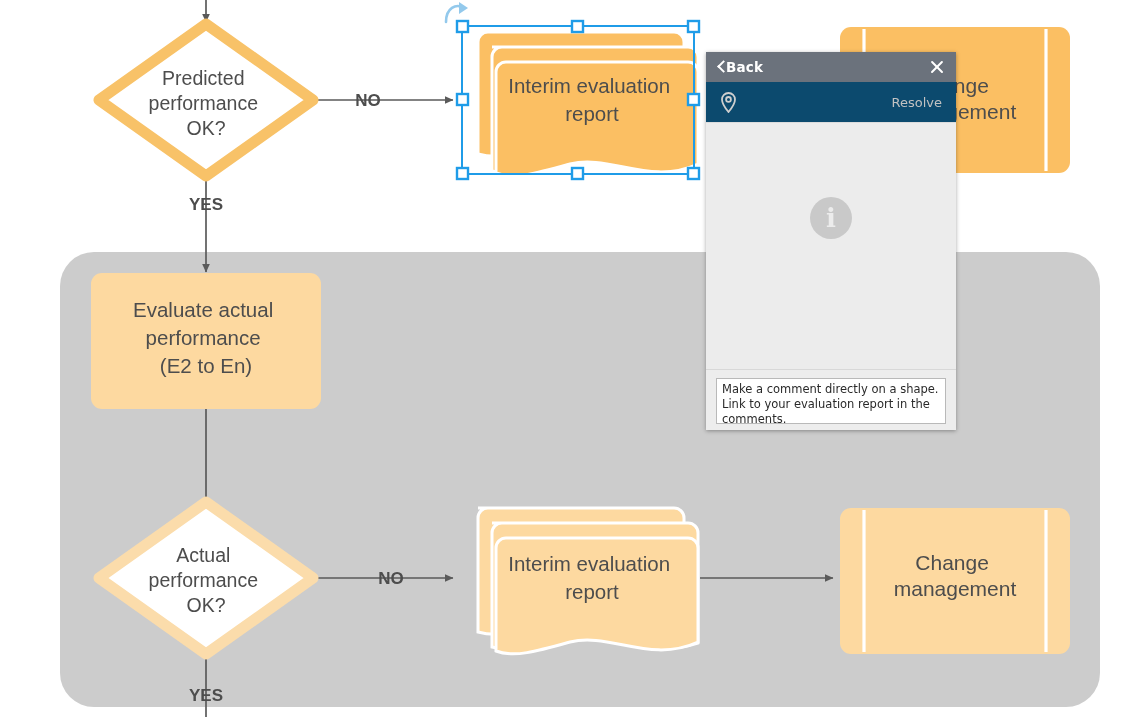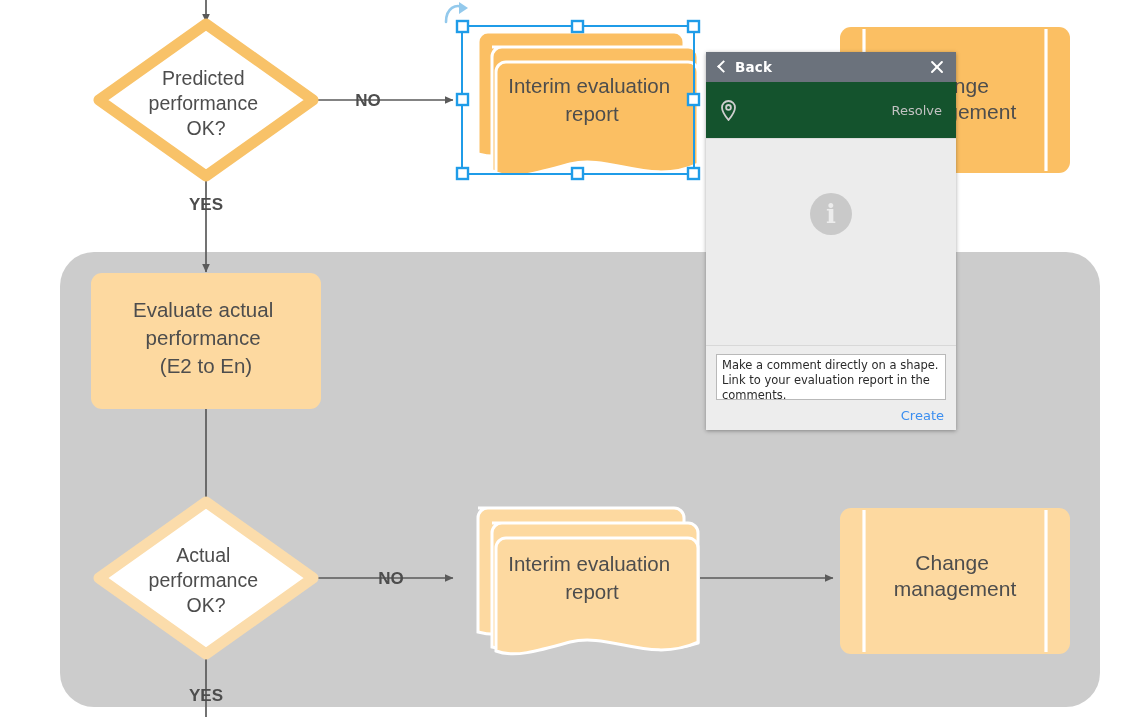--- a/index.html
+++ b/index.html
@@ -19,38 +19,38 @@
     background:#ededed;
     box-shadow:0 1px 4px rgba(0,0,0,.35);
     z-index:40;
     display:flex;flex-direction:column;
     font-family:"DejaVu Sans", sans-serif;
   }
   #panel-header{
     height:30px;background:#6b727c;color:#ffffff;
     display:flex;align-items:center;padding:0 10px;flex:0 0 auto;
   }
-  #panel-header .back-group{display:flex;align-items:center;gap:9px;cursor:pointer;}
+  #panel-header .back-group{display:flex;align-items:center;cursor:pointer;}
   .chev{display:inline-block;width:10px;height:10px;position:relative;}
   .chev:before{
     content:"";position:absolute;left:3px;top:0;
     width:7px;height:7px;border-left:2.2px solid #fff;border-bottom:2.2px solid #fff;
     transform:rotate(45deg);
   }
   #back-label{font-size:13.5px;font-weight:bold;letter-spacing:.2px;}
   #close-icon{margin-left:auto;width:18px;height:18px;position:relative;cursor:pointer;}
   #close-icon:before,#close-icon:after{
     content:"";position:absolute;left:1px;top:8px;width:16px;height:2.1px;background:#fff;border-radius:1px;
   }
   #close-icon:before{transform:rotate(45deg);}
   #close-icon:after{transform:rotate(-45deg);}
 
   #panel-subbar{
-    height:32px;background:#14532d;border-bottom:1px solid #dcdcdc;
-    display:flex;align-items:center;padding:12px 14px;flex:0 0 auto;
+    height:32px;background:#0c4a6e;border-bottom:1px solid #dcdcdc;
+    display:flex;align-items:center;padding:4px 14px;flex:0 0 auto;
   }
   #resolve-label{margin-left:auto;color:#c2c2c2;font-size:13px;}
 
   #panel-body{
     flex:1 1 auto;background:#ececec;
     display:flex;flex-direction:column;align-items:center;justify-content:center;
     padding:0 20px 36px;box-sizing:border-box;
   }
   #info-icon{
     width:42px;height:42px;border-radius:50%;background:#c9c9c9;
@@ -219,17 +219,14 @@
     </svg>
     <span id="resolve-label">Resolve</span>
   </div>
 
   <div id="panel-body">
     <div id="info-icon">i</div>
   </div>
 
   <div id="panel-compose">
     <textarea id="comment-textarea" placeholder="Add a comment" style="">Make a comment directly on a shape. Link to your evaluation report in the comments.</textarea>
-    <div id="create-row">
-      <span id="create-button">Create</span>
-    </div>
   </div>
 </div>
 
 </body></html>

